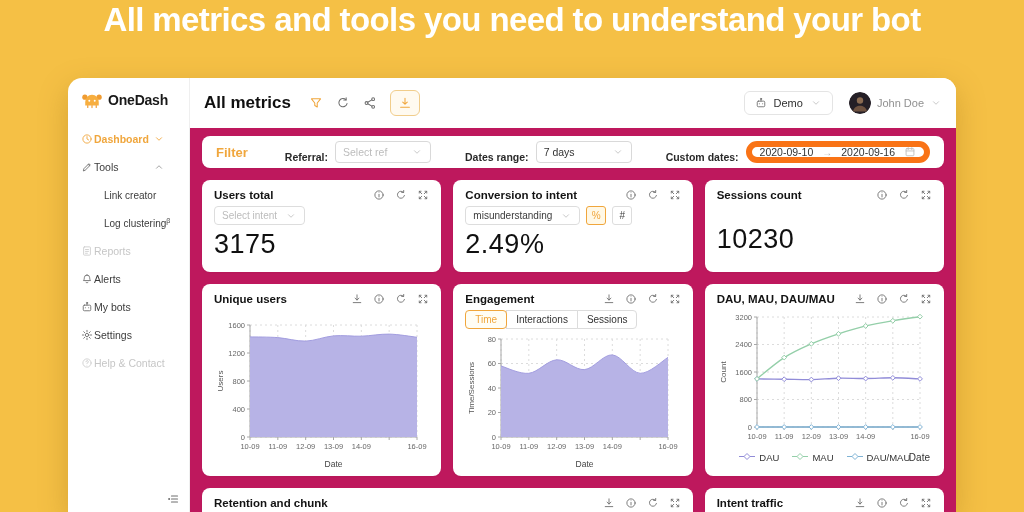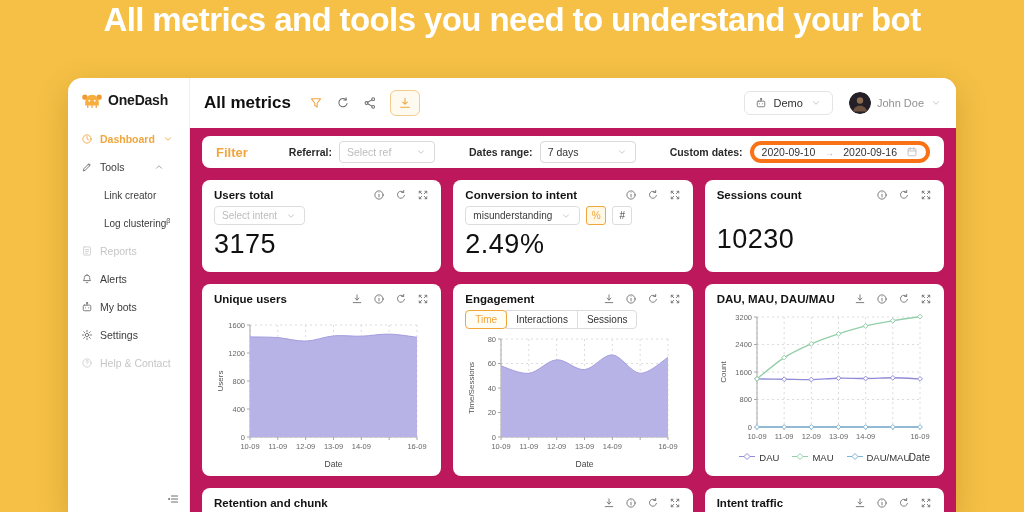--- a/index.html
+++ b/index.html
@@ -10,21 +10,21 @@
   .hero{margin:0;padding-top:1px;text-align:center;color:#fff;font-size:33px;
         font-weight:800;letter-spacing:-0.6px;}
   .window{position:absolute;left:68px;top:78px;width:888px;height:434px;background:#fff;
           border-radius:14px 14px 0 0;box-shadow:0 10px 30px rgba(130,85,0,.28);
           display:flex;overflow:hidden;}
   
   .sidebar{width:122px;flex-shrink:0;border-right:1px solid #efefef;
            padding:12px 0 0 13px;position:relative;}
   .logo-row{display:flex;align-items:center;gap:5px;margin-bottom:16px;}
   .logo-name{font-size:14px;font-weight:bold;color:#191919;letter-spacing:-.2px}
-  .side-item{display:flex;align-items:center;gap:7px;height:28px;font-size:10.5px;
+  .side-item{display:flex;align-items:center;gap:1px;height:28px;font-size:10.5px;
              color:#3c3c3c;cursor:pointer;padding-right:24px;}
   .side-item .lbl{flex:1;white-space:nowrap}
   .side-item sup{font-size:7px}
   .side-item.child{padding-left:23px;font-size:10px;}
   .side-item.active{color:var(--accent);font-weight:bold}
   .side-item.active .ic{color:var(--accent)}
   .side-item.disabled{color:#c6c6c6}
   .side-item.disabled .ic{color:#cecece}
   .collapse-btn{position:absolute;right:9px;bottom:6px;color:#7a7a7a}
   
@@ -43,28 +43,28 @@
   .mh-right{margin-left:auto;display:flex;align-items:center;gap:16px;}
   .demo-btn{display:flex;align-items:center;gap:7px;border:1px solid #e4e4e4;border-radius:6px;
             padding:5px 10px;font-size:11px;color:#2f2f2f;background:#fff;cursor:pointer;}
   .user{display:flex;align-items:center;gap:6px;font-size:11px;color:#909090;cursor:pointer;}
   .avatar{width:22px;height:22px;border-radius:50%;overflow:hidden;flex-shrink:0}
   
   .content{flex:1;background:#be185d;padding:8px 12px;overflow:hidden;}
   .filter-bar{background:#fff;border-radius:8px;height:32px;display:flex;align-items:center;
               padding:0 14px;gap:8px;box-shadow:0 1px 2px rgba(0,0,0,.05);margin-bottom:12px;}
   .filter-title{color:var(--accent);font-weight:bold;font-size:13px;margin-right:auto;}
-  .f-group{display:flex;align-items:center;gap:7px;margin-left:26px;}
+  .f-group{display:flex;align-items:flex-end;gap:7px;margin-left:26px;}
   .f-label{font-size:10.5px;font-weight:bold;color:#2a2a2a;white-space:nowrap}
   .select{border:1px solid #d9d9d9;border-radius:4px;height:22px;display:flex;align-items:center;
           padding:0 7px;font-size:10.5px;color:#333;gap:16px;background:#fff;cursor:pointer;}
   .select .ph{color:#bcbcbc}
   .select .chev{color:#c3c3c3}
   .w90{width:96px;justify-content:space-between}
-  .date-input{border:4px solid #f97316;border-radius:11px;height:22px;display:flex;align-items:center;
+  .date-input{border:6px solid #f97316;border-radius:11px;height:22px;display:flex;align-items:center;
               padding:0 8px;font-size:10.5px;color:#333;gap:9px;background:#fff;cursor:pointer;}
   .date-arrow{color:#b5b5b5;font-size:10px}
   
   .grid{display:grid;grid-template-columns:1fr 1fr 1fr;grid-template-rows:92px 192px 70px;gap:12px;}
   .card{background:#fff;border-radius:8px;padding:9px 12px;box-shadow:0 1px 2px rgba(0,0,0,.05);
         overflow:hidden;}
   .card-head{display:flex;align-items:center;}
   .card-title{font-size:11.5px;font-weight:bold;color:#131313;flex:1;white-space:nowrap}
   .card-icons{display:flex;gap:10px;align-items:center;}
   .card-icons .ic{cursor:pointer}

